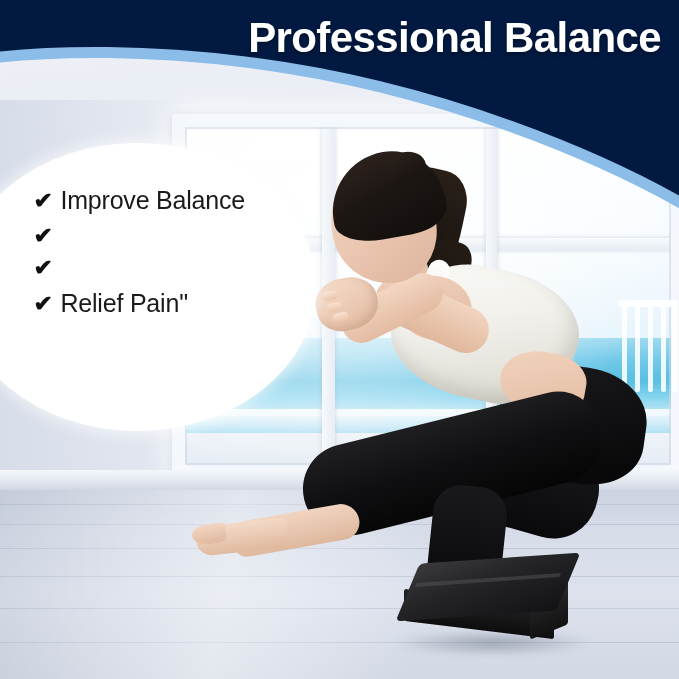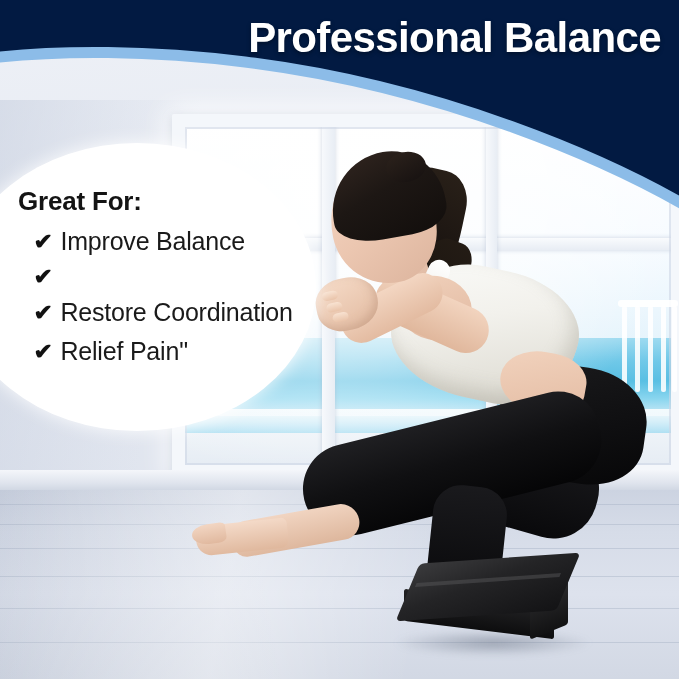--- a/index.html
+++ b/index.html
@@ -373,32 +373,30 @@
       </g>
     </svg>
   </div>
 
   <div class="title">
     <span class="l1">Professional Balance</span>
   </div>
 
   <div class="bubble"></div>
   <div class="bubble-content">
-    <div class="great-for">Great For:</div>
 
     <div class="benefit">
       <span class="check">✔</span>
       <span class="benefit-label">Improve Balance</span>
     </div>
     <div class="benefit">
       <span class="check">✔</span>
     </div>
     <div class="benefit">
       <span class="check">✔</span>
-      <span class="benefit-label">Restore Coordination</span>
     </div>
     <div class="benefit">
       <span class="check">✔</span>
       <span class="benefit-label">Relief Pain"</span>
     </div>
   </div>
 
 </div>
 
 </body></html>

